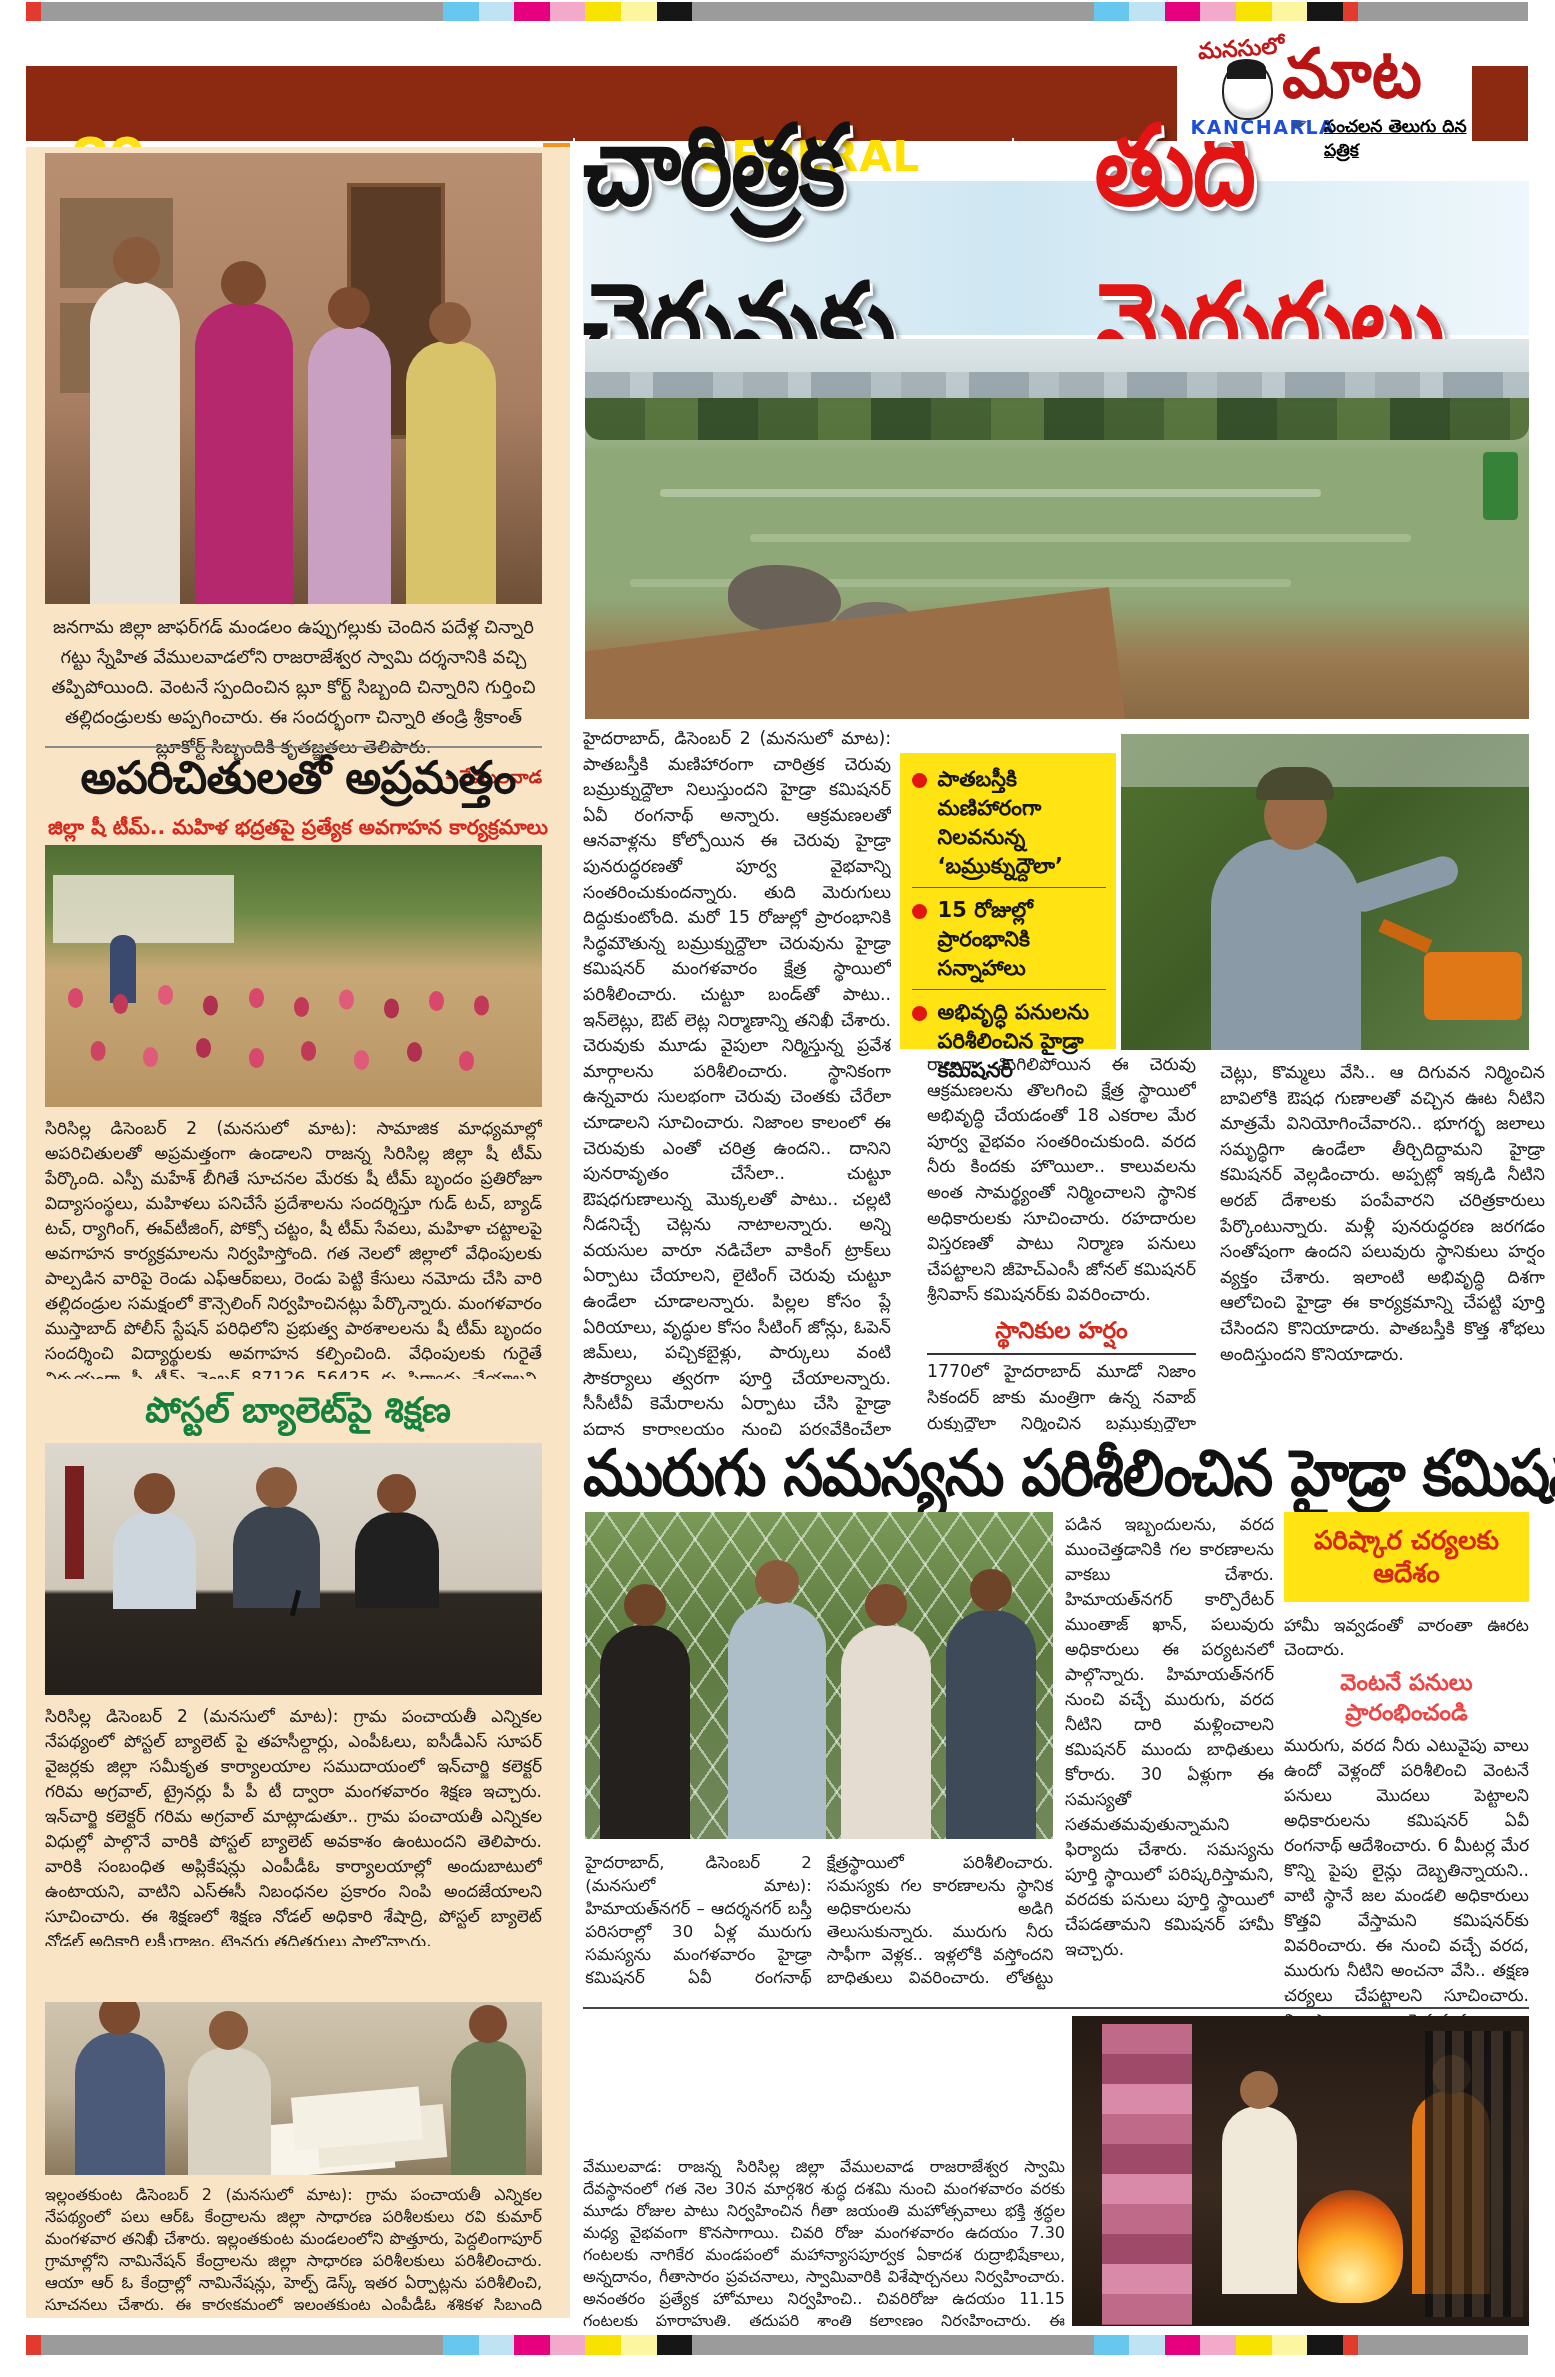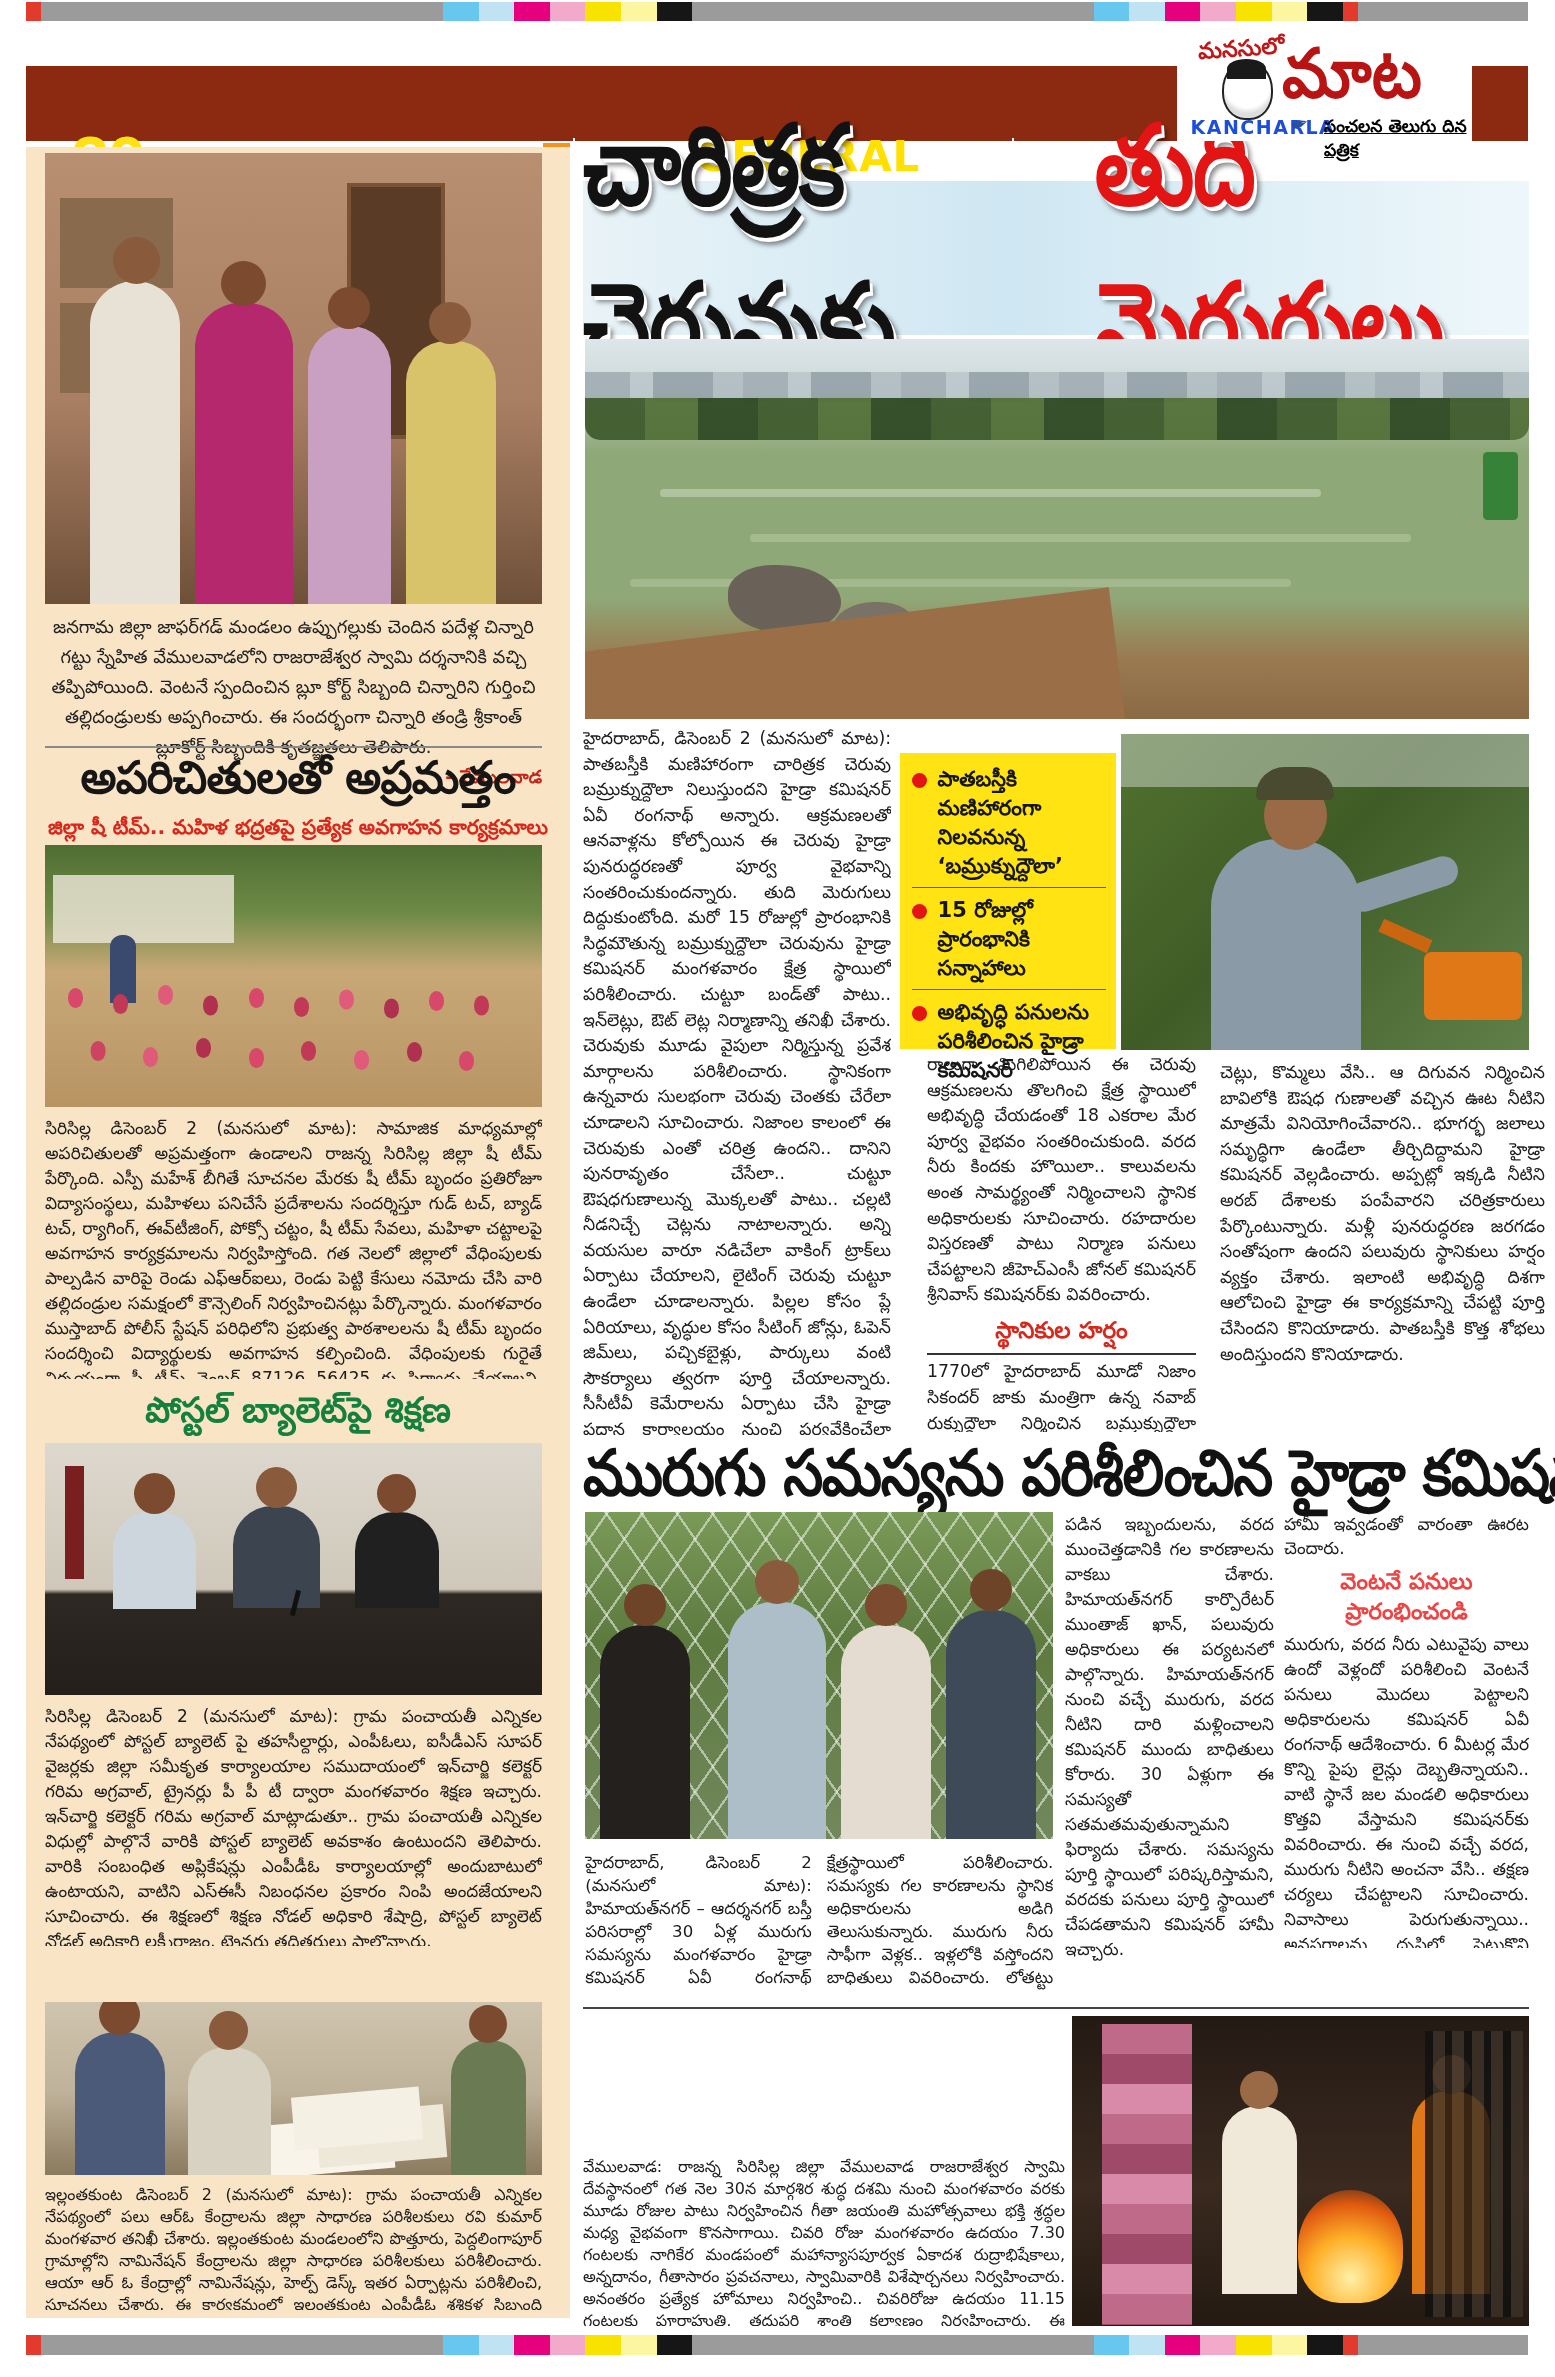--- a/index.html
+++ b/index.html
@@ -348,20 +348,21 @@
         <div class="g2"></div>
         <div class="g3"></div>
         <div class="g4"></div>
     </div>
 
     <p class="mu-underphoto" style="margin:0;">హైదరాబాద్, డిసెంబర్ 2 (మనసులో మాట): హిమాయత్‌నగర్ – ఆదర్శనగర్ బస్తీ పరిసరాల్లో 30 ఏళ్ల మురుగు సమస్యను మంగళవారం హైడ్రా కమిషనర్ ఏవీ రంగనాథ్ క్షేత్రస్థాయిలో పరిశీలించారు. సమస్యకు గల కారణాలను స్థానిక అధికారులను అడిగి తెలుసుకున్నారు. మురుగు నీరు సాఫీగా వెళ్లక.. ఇళ్లలోకి వస్తోందని బాధితులు వివరించారు. లోతట్టు ప్రాంతాల్లో వర్షం వచ్చినప్పుడల్లా నీరు నిలుస్తోందని, నాలాల్లో పూడికతీతతో పాటు కొత్త పైపులైన్లు వేయాలని కోరారు. హుస్సేన్‌సాగర్ నాలా ఉండగా.. మురుగుతో పాటు వరద నీరు కలుస్తోందని వివరించారు.</p>
 
     <p class="mu-mid" style="margin:0;">పడిన ఇబ్బందులను, వరద ముంచెత్తడానికి గల కారణాలను వాకబు చేశారు. హిమాయత్‌నగర్ కార్పొరేటర్ ముంతాజ్ ఖాన్, పలువురు అధికారులు ఈ పర్యటనలో పాల్గొన్నారు. హిమాయత్‌నగర్ నుంచి వచ్చే మురుగు, వరద నీటిని దారి మళ్లించాలని కమిషనర్ ముందు బాధితులు కోరారు. 30 ఏళ్లుగా ఈ సమస్యతో సతమతమవుతున్నామని ఫిర్యాదు చేశారు. సమస్యను పూర్తి స్థాయిలో పరిష్కరిస్తామని, వరదకు పనులు పూర్తి స్థాయిలో చేపడతామని కమిషనర్ హామీ ఇచ్చారు.</p>
 
     <div class="mu-right">
+      <div class="mu-box">పరిష్కార చర్యలకు ఆదేశం</div>
       <p class="mu-lead" style="margin:0;">హామీ ఇవ్వడంతో వారంతా ఊరట చెందారు.</p>
       <div class="mu-sub">వెంటనే పనులు ప్రారంభించండి</div>
       <p class="mu-body" style="margin:0;">మురుగు, వరద నీరు ఎటువైపు వాలు ఉందో వెళ్లందో పరిశీలించి వెంటనే పనులు మొదలు పెట్టాలని అధికారులను కమిషనర్ ఏవీ రంగనాథ్ ఆదేశించారు. 6 మీటర్ల మేర కొన్ని పైపు లైన్లు దెబ్బతిన్నాయని.. వాటి స్థానే జల మండలి అధికారులు కొత్తవి వేస్తామని కమిషనర్‌కు వివరించారు. ఈ నుంచి వచ్చే వరద, మురుగు నీటిని అంచనా వేసి.. తక్షణ చర్యలు చేపట్టాలని సూచించారు. నివాసాలు పెరుగుతున్నాయి.. అవసరాలను దృష్టిలో పెట్టుకొని పైపులైన్లు వేయాలన్నారు. హుస్సేన్ రిజర్వాయర్ వరకు 35 మీటర్ల మేర పనులు చేపడతామని హామీ ఇవ్వడంతో బాధితులు హర్షం వ్యక్తం చేశారు. కమిషనర్ వెంట హైడ్రా డీఎస్పీ, అధికారులు పాల్గొన్నారు.</p>
     </div>
   </section>
 
   <section class="geetha">
     <div class="ge-rule"></div>
     <p class="ge-body" style="margin:0;">వేములవాడ: రాజన్న సిరిసిల్ల జిల్లా వేములవాడ రాజరాజేశ్వర స్వామి దేవస్థానంలో గత నెల 30న మార్గశిర శుద్ధ దశమి నుంచి మంగళవారం వరకు మూడు రోజుల పాటు నిర్వహించిన గీతా జయంతి మహోత్సవాలు భక్తి శ్రద్ధల మధ్య వైభవంగా కొనసాగాయి. చివరి రోజు మంగళవారం ఉదయం 7.30 గంటలకు నాగికేర మండపంలో మహాన్యాసపూర్వక ఏకాదశ రుద్రాభిషేకాలు, అన్నదానం, గీతాసారం ప్రవచనాలు, స్వామివారికి విశేషార్చనలు నిర్వహించారు. అనంతరం ప్రత్యేక హోమాలు నిర్వహించి.. చివరిరోజు ఉదయం 11.15 గంటలకు పూర్ణాహుతి, తదుపరి శాంతి కల్యాణం నిర్వహించారు. ఈ కార్యక్రమంలో ఆలయ ఏవో, రవీందర్, రిటర్న్ అర్చకులు, సిబ్బంది, భక్తులు అధిక సంఖ్యలో పాల్గొన్నారు.</p>
 

